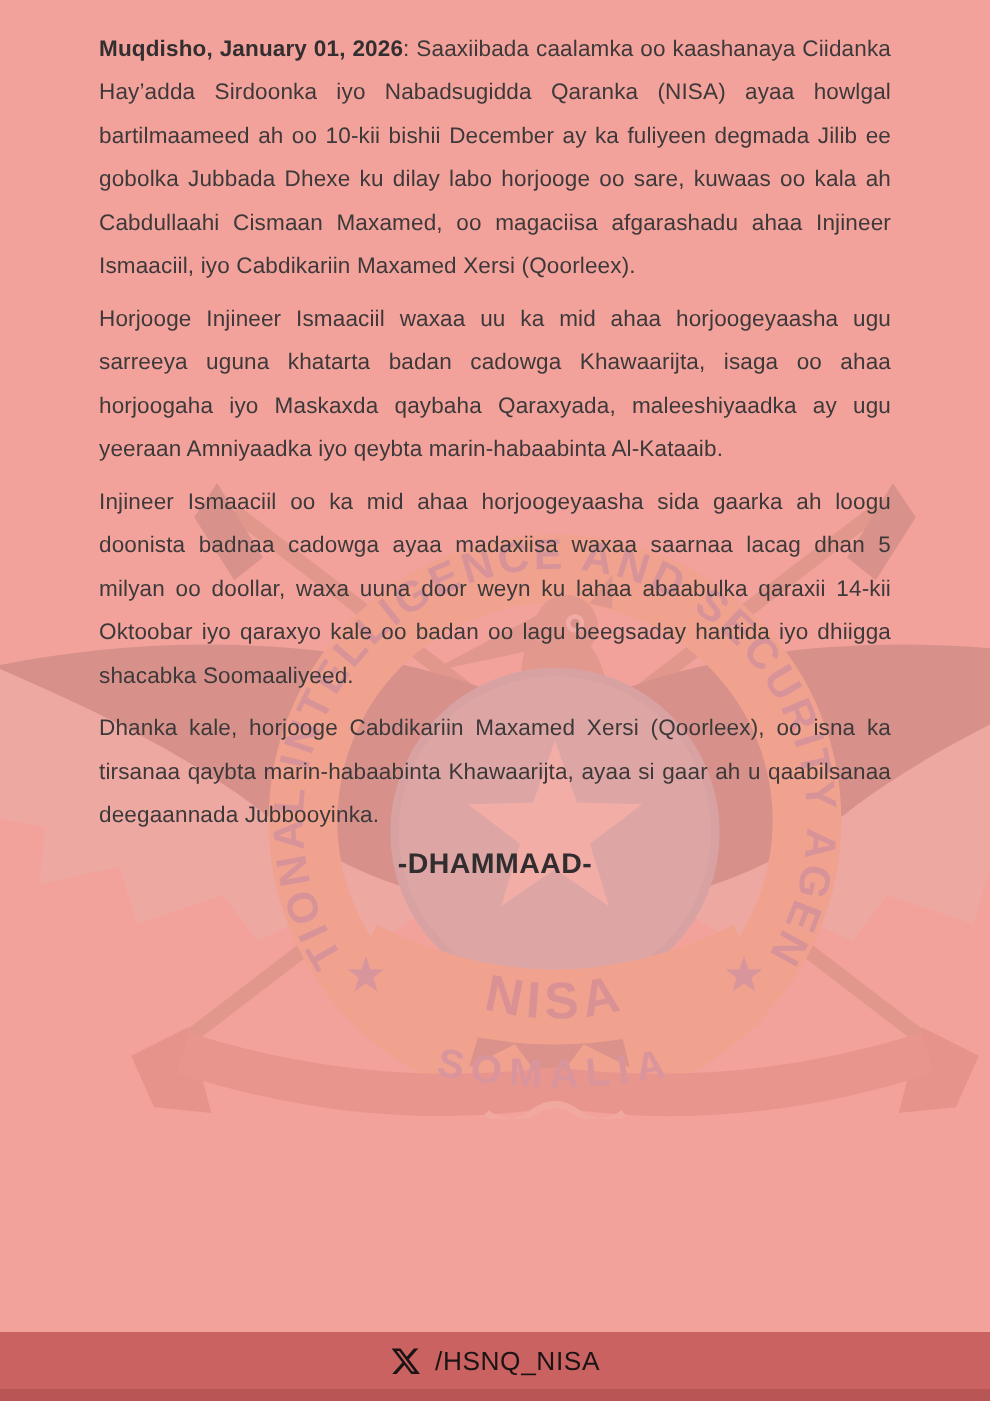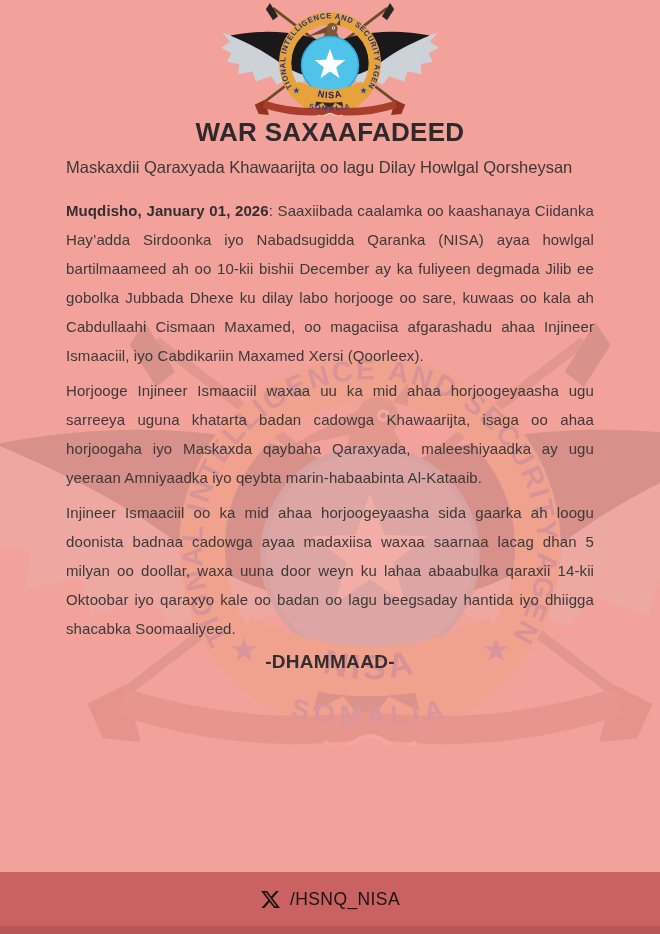--- a/index.html
+++ b/index.html
@@ -35,21 +35,21 @@
     text-align:justify;letter-spacing:.1px;color:#3d393a;
   }
   .para strong{font-weight:700;color:#332f30}
   .end-mark{
     margin:4px 0 0;text-align:center;font-weight:700;
     font-size:19px;line-height:26px;color:#322e2f;letter-spacing:.3px;
   }
 
   .footer{position:absolute;left:0;right:0;bottom:0}
   .footer-bar{
-    height:54px;background:#ca6261;
+    height:38px;background:#ca6261;
     display:flex;align-items:center;justify-content:center;gap:9px;
   }
   .footer-edge{height:8px;background:#b75655}
   .x-icon{width:21px;height:21px;display:block}
   .handle{font-size:17.5px;color:#1a1415;letter-spacing:.4px}
 </style>
 </head>
 <body>
 
 <div class="page">
@@ -117,32 +117,26 @@
           <path d="M98 111 q4 3 8 0 q4 -3 8 0 q4 3 8 0" stroke="#ecd9bd" stroke-width="1.2" fill="none"></path>
         </g>
       </symbol>
     </defs>
   </svg>
 
   <svg class="watermark" viewBox="0 0 220 112">
     <use href="#nisa-emblem"></use>
   </svg>
 
-  <header>
-    <svg class="logo" viewBox="0 0 220 112">
-      <use href="#nisa-emblem"></use>
-    </svg>
-    <h1 class="title">WAR SAXAAFADEED</h1>
-    <p class="subtitle">Maskaxdii Qaraxyada Khawaarijta oo lagu Dilay Howlgal Qorsheysan</p>
-  </header>
 
   <main class="content">
     <p class="para"><strong>Muqdisho, January 01, 2026</strong><span>: Saaxiibada caalamka oo kaashanaya Ciidanka Hay’adda Sirdoonka iyo Nabadsugidda Qaranka (NISA) ayaa howlgal bartilmaameed ah oo 10-kii bishii December ay ka fuliyeen degmada Jilib ee gobolka Jubbada Dhexe ku dilay labo horjooge oo sare, kuwaas oo kala ah Cabdullaahi Cismaan Maxamed, oo magaciisa afgarashadu ahaa Injineer Ismaaciil, iyo Cabdikariin Maxamed Xersi (Qoorleex).</span></p>
     <p class="para"><span>Horjooge Injineer Ismaaciil waxaa uu ka mid ahaa horjoogeyaasha ugu sarreeya uguna khatarta badan cadowga Khawaarijta, isaga oo ahaa horjoogaha iyo Maskaxda qaybaha Qaraxyada, maleeshiyaadka ay ugu yeeraan Amniyaadka iyo qeybta marin-habaabinta Al-Kataaib.</span></p>
     <p class="para"><span>Injineer Ismaaciil oo ka mid ahaa horjoogeyaasha sida gaarka ah loogu doonista badnaa cadowga ayaa madaxiisa waxaa saarnaa lacag dhan 5 milyan oo doollar, waxa uuna door weyn ku lahaa abaabulka qaraxii 14-kii Oktoobar iyo qaraxyo kale oo badan oo lagu beegsaday hantida iyo dhiigga shacabka Soomaaliyeed.</span></p>
+    <p class="para"><span>Dhanka kale, horjooge Cabdikariin Maxamed Xersi (Qoorleex), oo isna ka tirsanaa qaybta marin-habaabinta Khawaarijta, ayaa si gaar ah u qaabilsanaa deegaannada Jubbooyinka.</span></p>
     <p class="end-mark">-DHAMMAAD-</p>
   </main>
 
   <footer class="footer">
     <div class="footer-bar">
       <svg class="x-icon" viewBox="0 0 24 24">
         <path fill="#1a1415" d="M18.244 2.25h3.308l-7.227 8.26 8.502 11.24H16.17l-5.214-6.817L4.99 21.75H1.68l7.73-8.835L1.254 2.25H8.08l4.713 6.231zM16.957 19.77h1.833L7.084 4.126H5.117z"></path>
       </svg>
       <span class="handle">/HSNQ_NISA</span>
     </div>

